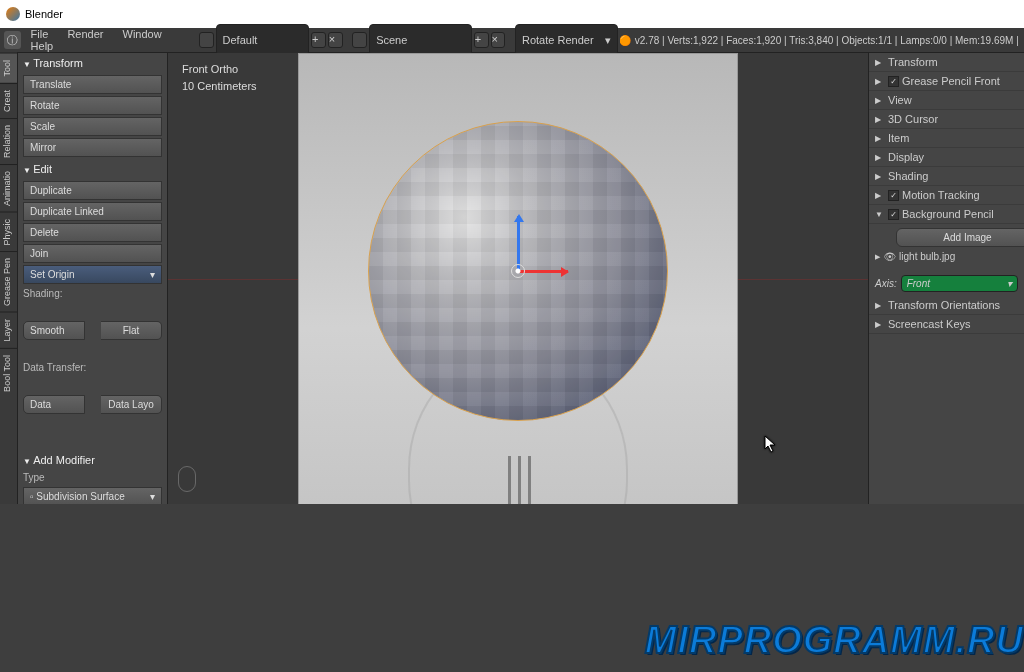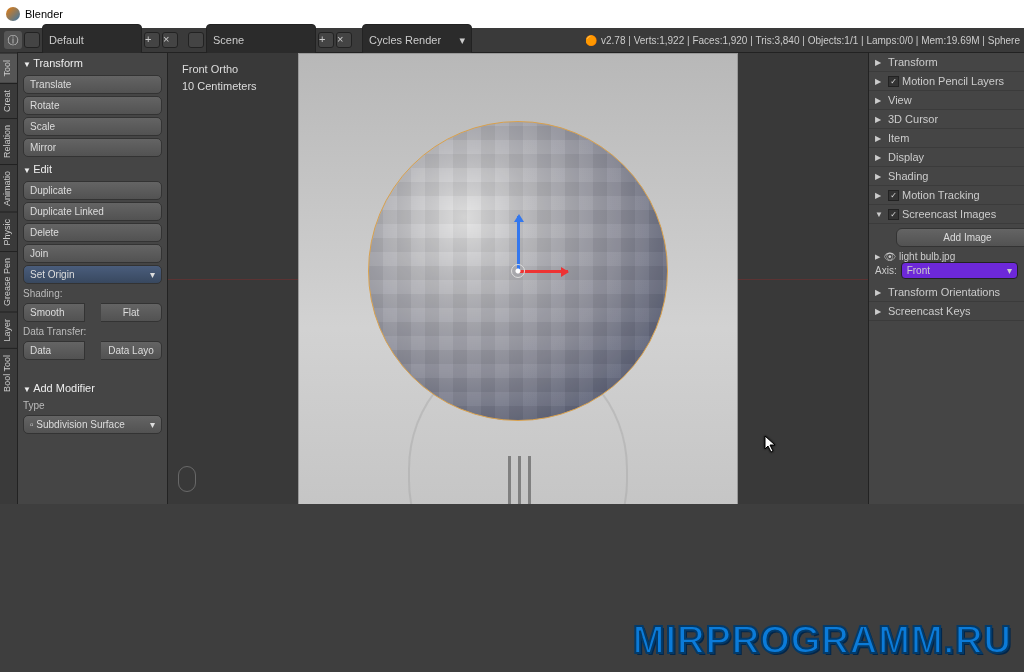--- a/index.html
+++ b/index.html
@@ -18,23 +18,23 @@
 .workspace { display:flex; height:451px; }
 
 .side-tabs { width:18px; background:#3a3a3a; border-right:1px solid #222; display:flex; flex-direction:column; }
 .side-tabs .vtab { writing-mode:vertical-rl; transform:rotate(180deg); font-size:9px; padding:6px 2px; border-bottom:1px solid #222; cursor:pointer; text-align:center; }
 .side-tabs .vtab.active { background:#555; }
 
 .left-panel { width:150px; background:#454545; border-right:1px solid #222; padding:0; overflow:hidden; }
 .panel-header { padding:4px 5px; font-size:11px; color:#eee; cursor:pointer; }
 .panel-header::before { content:"▼ "; font-size:8px; }
 .panel-header.collapsed::before { content:"▶ "; }
-.btn { display:block; width:calc(100% - 10px); margin:2px 5px; padding:3px 6px; background:linear-gradient(#646464,#525252); border:1px solid #333; border-radius:5px; color:#ddd; font-size:10px; text-align:left; cursor:pointer; }
+.btn { display:block; width:calc(100% - 10px); margin:2px 5px; padding:3px 6px; background:linear-gradient(#646464,#525252); border:1px solid #333; border-radius:0; color:#ddd; font-size:10px; text-align:left; cursor:pointer; }
 .btn.sel { background:linear-gradient(#4a5d7c,#38485f); }
-.btn-row { display:flex; margin:2px 5px; gap:16px; }
+.btn-row { display:flex; margin:20px 5px; gap:16px; }
 .btn-row .btn-half { flex:1; padding:3px 6px; background:linear-gradient(#646464,#525252); border:1px solid #333; color:#ddd; font-size:10px; cursor:pointer; }
 .btn-row .btn-half:first-child { border-radius:5px 0 0 5px; }
 .btn-row .btn-half:last-child { border-radius:0 5px 5px 0; border-left:none;text-align:center; }
 .label-sm { padding:2px 5px; font-size:10px; color:#bbb; }
 
 .viewport { flex:1; background:#393939; position:relative; overflow:hidden; }
 .vp-label { position:absolute; top:8px; left:14px; font-size:11px; color:#ddd; line-height:1.5; }
 .vp-axis { position:absolute; top:50%; left:0; right:0; height:1px; background:#6a3030; opacity:0.7; }
 .vp-axis-y { position:absolute; top:0; bottom:0; left:50%; width:1px; background:#2a5a2a; opacity:0.4; }
 .bg-image { position:absolute; left:50%; top:0; transform:translateX(-50%); width:440px; height:610px; background:linear-gradient(180deg,#b8b8b8 0%, #d2d2d2 45%, #bababa 100%); border:1px solid #999; }
@@ -60,51 +60,57 @@
 .mouse-ic { position:absolute; left:10px; bottom:12px; width:18px; height:26px; border:1px solid #888; border-radius:9px; opacity:0.6; }
 
 .right-panel { width:156px; background:#454545; border-left:1px solid #222; overflow:hidden; }
 .rp-row { padding:3px 6px; font-size:11px; cursor:pointer; display:flex; align-items:center; gap:3px; border-bottom:1px solid #3b3b3b; }
 .rp-row .arw { font-size:8px; width:10px; }
 .rp-row .chk { width:11px; height:11px; background:#333; border:1px solid #222; display:inline-flex; align-items:center; justify-content:center; font-size:8px; color:#ddd; }
 .rp-content { padding:4px 6px; }
 .rp-content .wide-btn { width:100%; padding:3px; background:linear-gradient(#646464,#525252); border:1px solid #333; border-radius:6px; color:#ddd; font-size:10px; text-align:center; cursor:pointer;margin-left:21px; }
 .rp-content .file-row { display:flex; align-items:center; gap:3px; margin-top:4px; font-size:10px; }
 .rp-content .file-row .tri { font-size:7px; }
-.rp-content .axis-row { display:flex; align-items:center; gap:4px; margin-top:0; font-size:10px; }
-.rp-content .axis-row .sel-fld { flex:1; background:#6d28d9; border:1px solid #222; border-radius:4px; padding:2px 5px; display:flex; justify-content:space-between; }
-
-.watermark { position:absolute; right:12px; bottom:10px; font-family:Impact,Arial Black,sans-serif; font-size:38px; letter-spacing:1px; color:#0b7bd9; -webkit-text-stroke:2px #043a68; text-shadow:2px 2px 0 #02264a; font-weight:bold; }
+.rp-content .axis-row { display:flex; align-items:center; gap:4px; margin-top:13px; font-size:10px;font-style:italic; }
+.rp-content .axis-row .sel-fld { flex:1; background:#15803d; border:1px solid #222; border-radius:4px; padding:2px 5px; display:flex; justify-content:space-between; }
+
+.watermark { position:absolute; right:0; bottom:10px; font-family:Impact,Arial Black,sans-serif; font-size:38px; letter-spacing:1px; color:#0b7bd9; -webkit-text-stroke:2px #043a68; text-shadow:2px 2px 0 #02264a; font-weight:bold; font-style:italic; }
 </style>
 </head>
 <body>
 
 <div class="titlebar">
   <span class="logo"></span>
   <span>Blender</span>
 </div>
 
 <div class="topbar">
   <span class="tb-icon">ⓘ</span>
+  <span class="menu">
+    <span>File</span>
+    <span>Render</span>
+    <span>Window</span>
+    <span>Help</span>
+  </span>
   <span class="sq"></span>
   <span class="field" style="width:100px">
       <span>Default</span>
     </span>
   <span class="sq">+</span>
   <span class="sq">×</span>
   <span style="width:6px"></span>
   <span class="sq"></span>
   <span class="field" style="width:110px">
       <span>Scene</span>
     </span>
   <span class="sq">+</span>
   <span class="sq">×</span>
   <span style="width:6px"></span>
   <span class="field" style="width:110px">
-      <span>Cycles Render</span>
+      <span>Rotate Render</span>
       <span style="margin-left:auto">▾</span>
     </span>
   <span class="stats">🟠 <span>v2.78 | Verts:1,922 | Faces:1,920 | Tris:3,840 | Objects:1/1 | Lamps:0/0 | Mem:19.69M | Sphere</span></span>
 </div>
 
 <div class="workspace">
 
   <div class="side-tabs">
     <div class="vtab active">Tool</div>
     <div class="vtab">Creat</div>
@@ -183,21 +189,21 @@
   </div>
 
   <div class="right-panel">
     <div class="rp-row">
         <span class="arw">▶</span>
         <span>Transform</span>
       </div>
     <div class="rp-row">
         <span class="arw">▶</span>
         <span class="chk">✓</span>
-        <span>Motion Pencil Layers</span>
+        <span>Grease Pencil Front</span>
       </div>
     <div class="rp-row">
         <span class="arw">▶</span>
         <span>View</span>
       </div>
     <div class="rp-row">
         <span class="arw">▶</span>
         <span>3D Cursor</span>
       </div>
     <div class="rp-row">
@@ -213,21 +219,21 @@
         <span>Shading</span>
       </div>
     <div class="rp-row">
         <span class="arw">▶</span>
         <span class="chk">✓</span>
         <span>Motion Tracking</span>
       </div>
     <div class="rp-row">
         <span class="arw">▼</span>
         <span class="chk">✓</span>
-        <span>Screencast Images</span>
+        <span>Background Pencil</span>
       </div>
     <div class="rp-content">
       <div class="wide-btn">Add Image</div>
       <div class="file-row">
           <span class="tri">▶</span>
           <span>👁</span>
           <span>light bulb.jpg</span>
         </div>
       <div class="axis-row">
         <span>Axis:</span>

